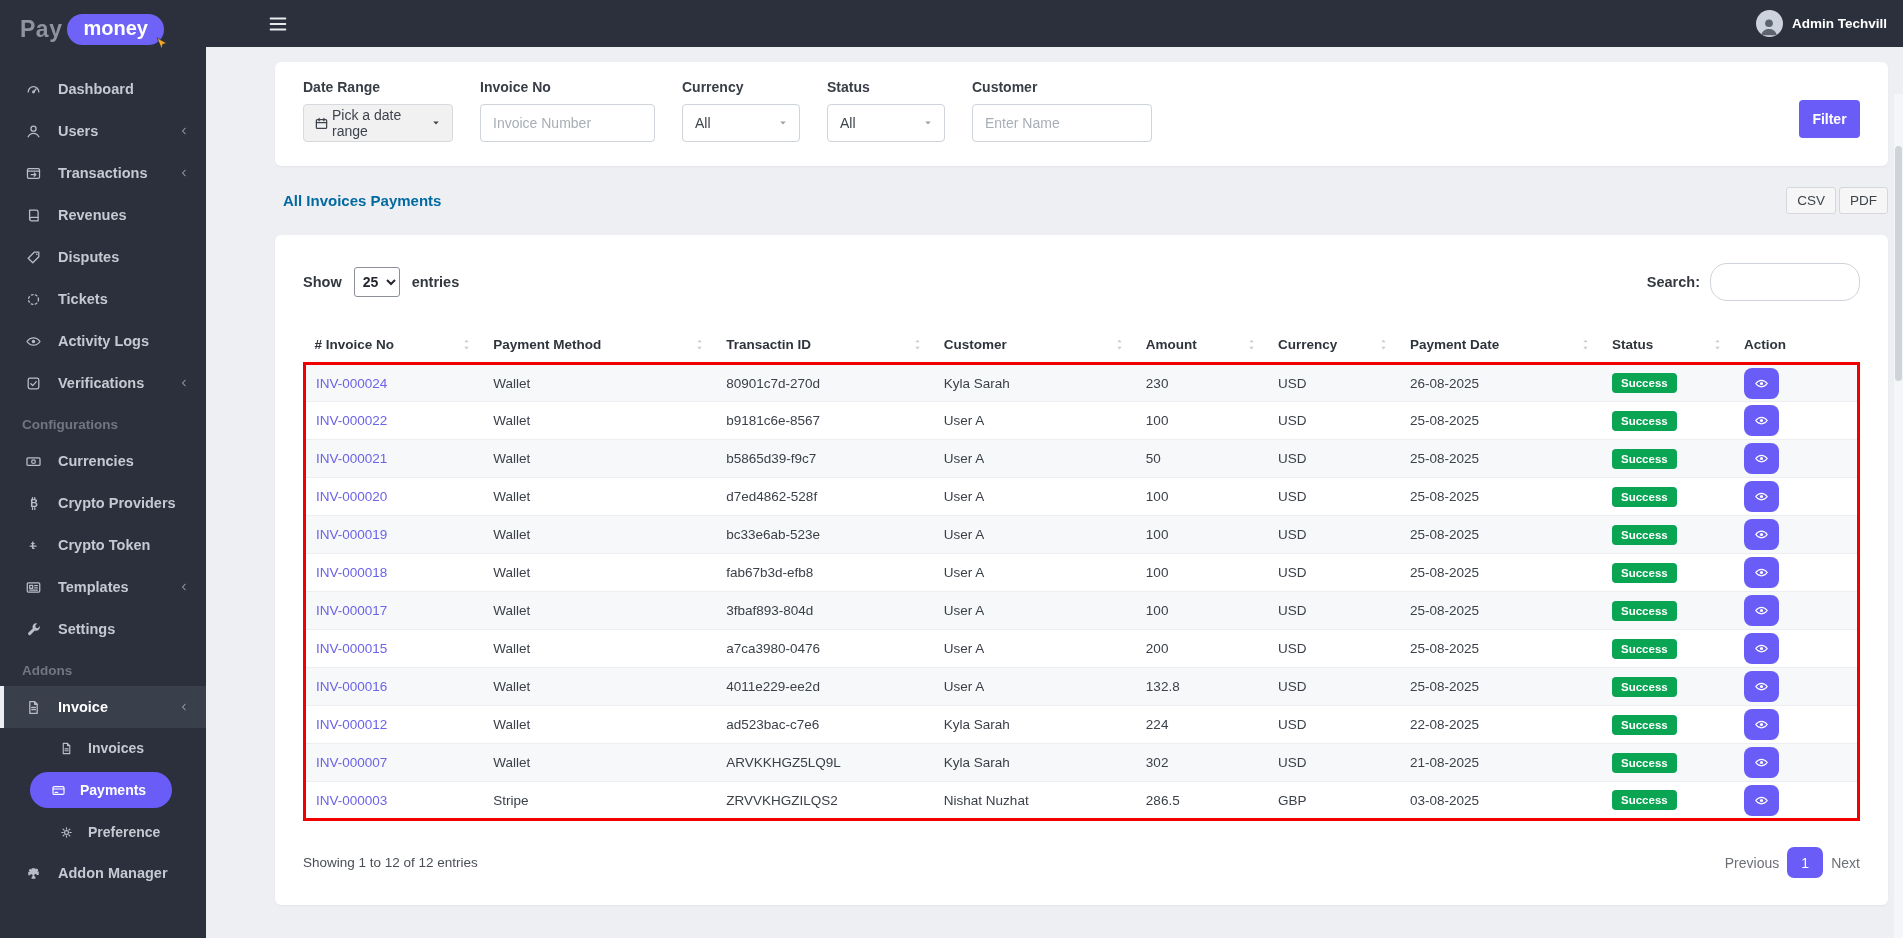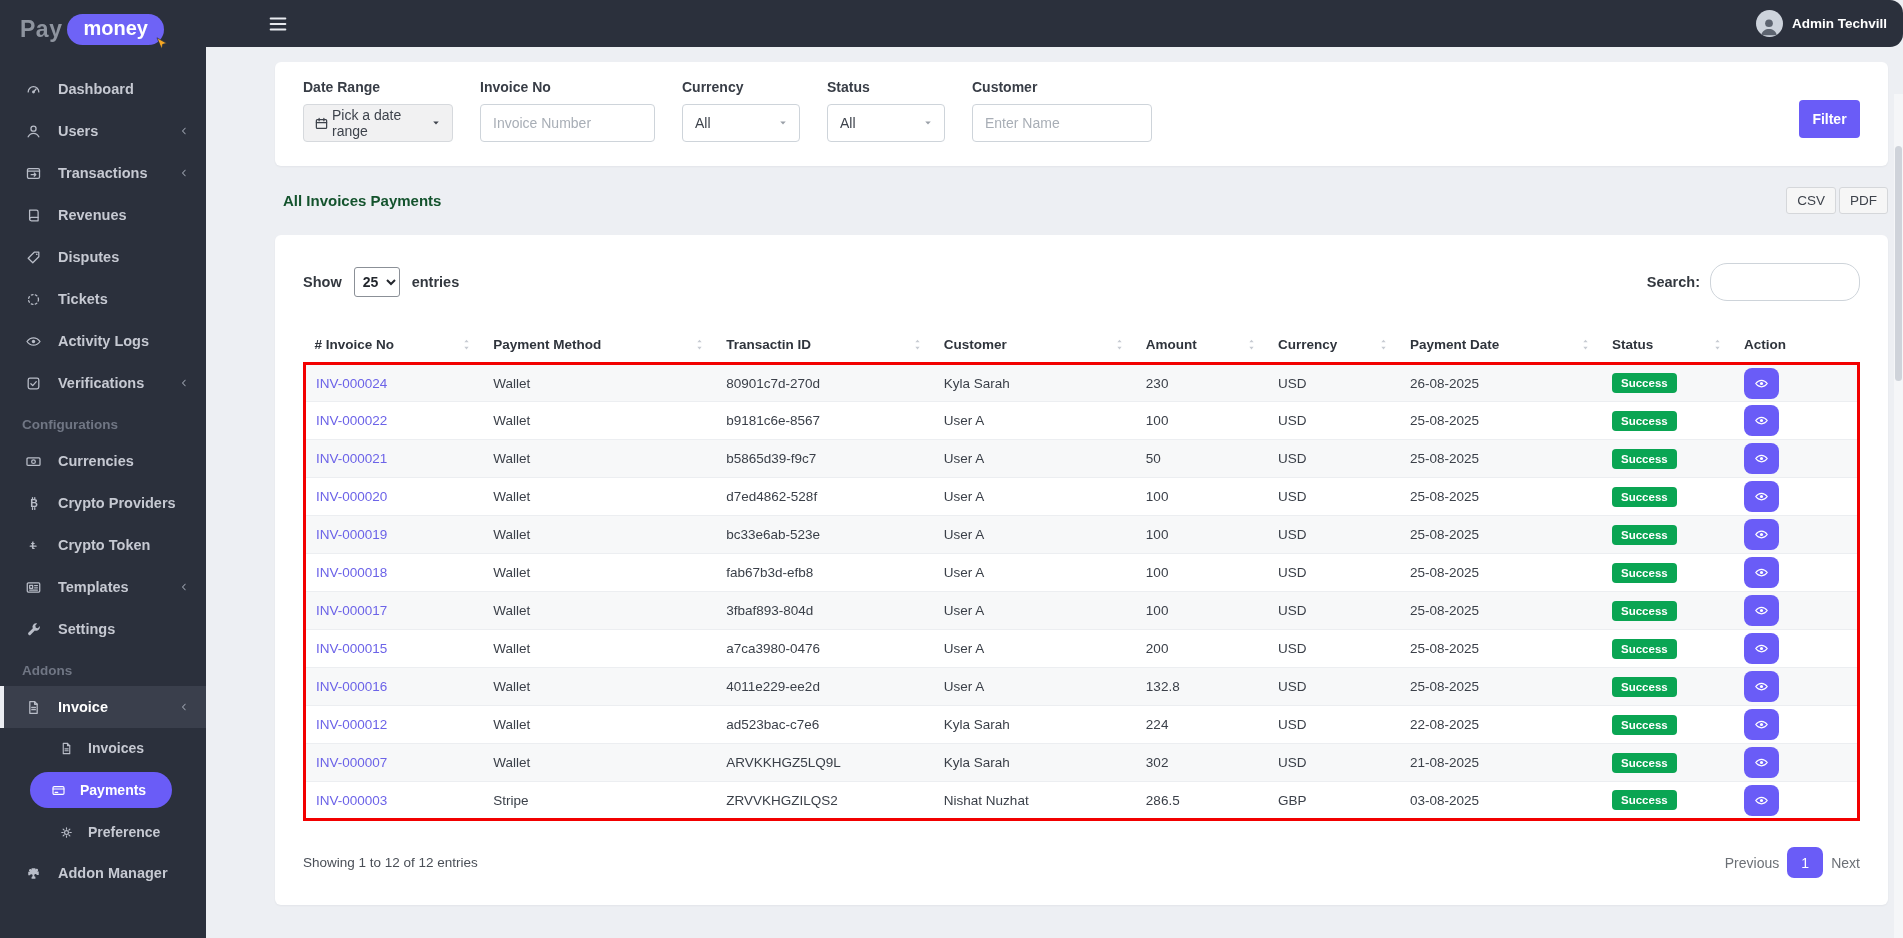--- a/index.html
+++ b/index.html
@@ -1,21 +1,21 @@
 <!DOCTYPE html>
 <html><head>
 <meta charset="utf-8">
 <style>
   * { box-sizing: border-box; margin: 0; padding: 0; }
   html,body { width:1903px; height:938px; }
   body { font-family:"Liberation Sans","DejaVu Sans",sans-serif; background:#edeff3; overflow:hidden; }
   .app { position:relative; width:1903px; height:938px; overflow:hidden; }
 
   
-  .topbar { position:absolute; left:0; top:0; width:100%; height:47px; background:#2b303c; z-index:1;border-radius:13px; }
+  .topbar { position:absolute; left:0; top:0; width:100%; height:47px; background:#2b303c; z-index:1; }
   .topbar-inner { position:absolute; left:253px; right:0; top:0; height:47px; display:flex; align-items:center; }
   .hamburger { margin-left:8px; width:34px; height:34px; display:flex; align-items:center; justify-content:center; color:#e8eaef; cursor:pointer; }
   .topbar-right { margin-left:auto; display:flex; align-items:center; gap:9px; padding-right:16px; }
   .avatar { width:27px; height:27px; border-radius:50%; background:#cdd3dc; display:flex; align-items:flex-end; justify-content:center; overflow:hidden; color:#5d6470; }
   .admin-name { color:#fff; font-size:13.5px; font-weight:bold; }
 
   
   .sidebar { position:absolute; left:0; top:0; width:206px; height:938px; background:#2b303c; z-index:2; overflow:hidden; }
   .logo { height:58px; display:flex; align-items:center; padding-left:20px; }
   .logo-pay { color:#8e949f; font-size:23px; font-weight:bold; letter-spacing:.5px; }
@@ -43,21 +43,21 @@
   .daterange-btn .cal { display:flex; color:#3e434c; }
   .daterange-btn .caret { margin-left:2px; display:flex; color:#3e434c; }
   .f-input { width:175px; padding:0 12px; }
   .f-input input { border:none; outline:none; font-size:14px; width:100%; font-family:inherit; color:#495057; background:transparent; }
   .f-input input::placeholder { color:#a8aeb6; }
   .f-select { width:118px; padding:0 10px 0 12px; cursor:pointer; justify-content:space-between; color:#3e434c; }
   .f-select .caret { color:#9aa0a8; display:flex; }
   .filter-btn { position:absolute; right:28px; top:38px; width:61px; height:38px; background:#6a5cf7; color:#fff; border:none; border-radius:4px; font-size:14px; font-weight:bold; font-family:inherit; cursor:pointer; }
 
   .page-head { position:absolute; left:30px; right:15px; top:140px; display:flex; align-items:center; }
-  .page-title { font-size:15px; font-weight:bold; color:#14532d; }
+  .page-title { font-size:15px; font-weight:bold; color:#0369a1; }
   .export-group { margin-left:auto; display:flex; gap:3px; }
   .export-btn { min-width:45px; height:27px; background:#f6f6f6; border:1px solid #d5d7da; border-radius:3px; font-size:13.5px; color:#3e434c; font-family:inherit; cursor:pointer; padding:0 10px; }
 
   .table-card { position:absolute; left:22px; right:15px; top:188px; height:670px; background:#fff; border-radius:6px; box-shadow:0 1px 2px rgba(40,45,60,.05); padding:28px; }
   .table-controls { display:flex; align-items:center; }
   .show-group { display:flex; align-items:center; gap:12px; font-size:14.5px; font-weight:bold; color:#33383f; }
   .len-select { height:30px; border:1px solid #8b9097; border-radius:3px; font-size:14px; font-weight:bold; color:#23272d; padding:0 4px; font-family:inherit; background:#fff; }
   .search-group { margin-left:auto; display:flex; align-items:center; gap:10px; font-size:14.5px; font-weight:bold; color:#33383f; }
   .search-input { width:150px; height:38px; border:1px solid #ced4da; border-radius:17px; padding:0 14px; font-size:14px; font-family:inherit; outline:none; color:#495057; }
 

